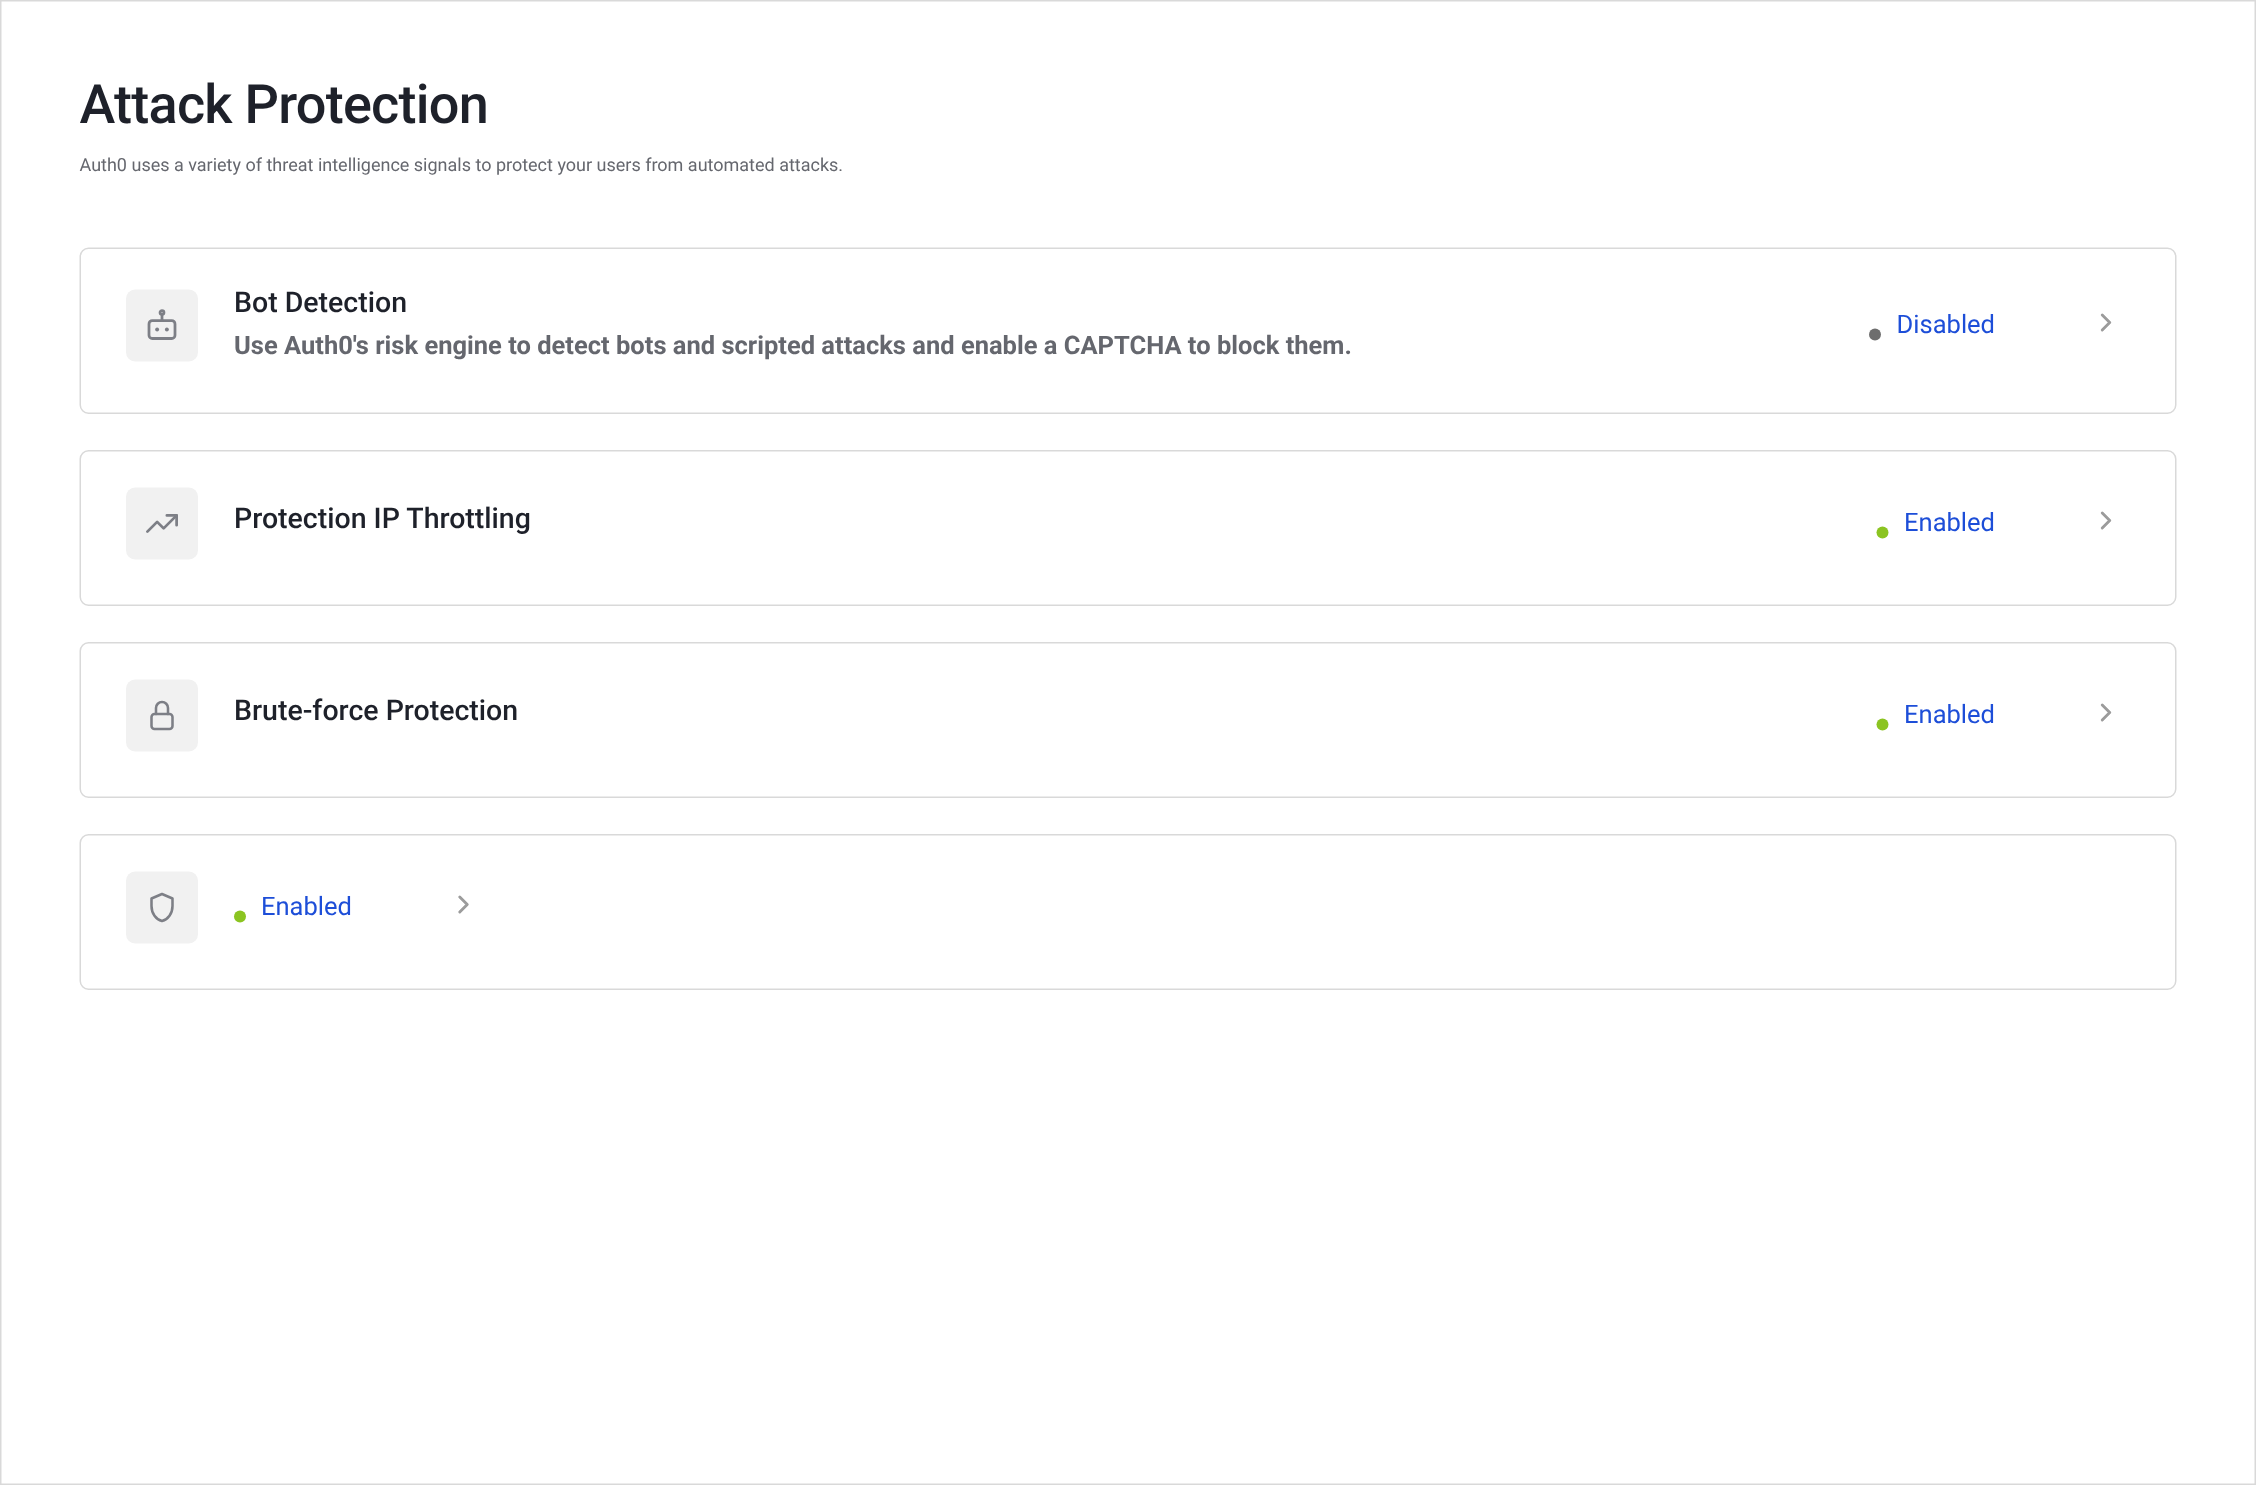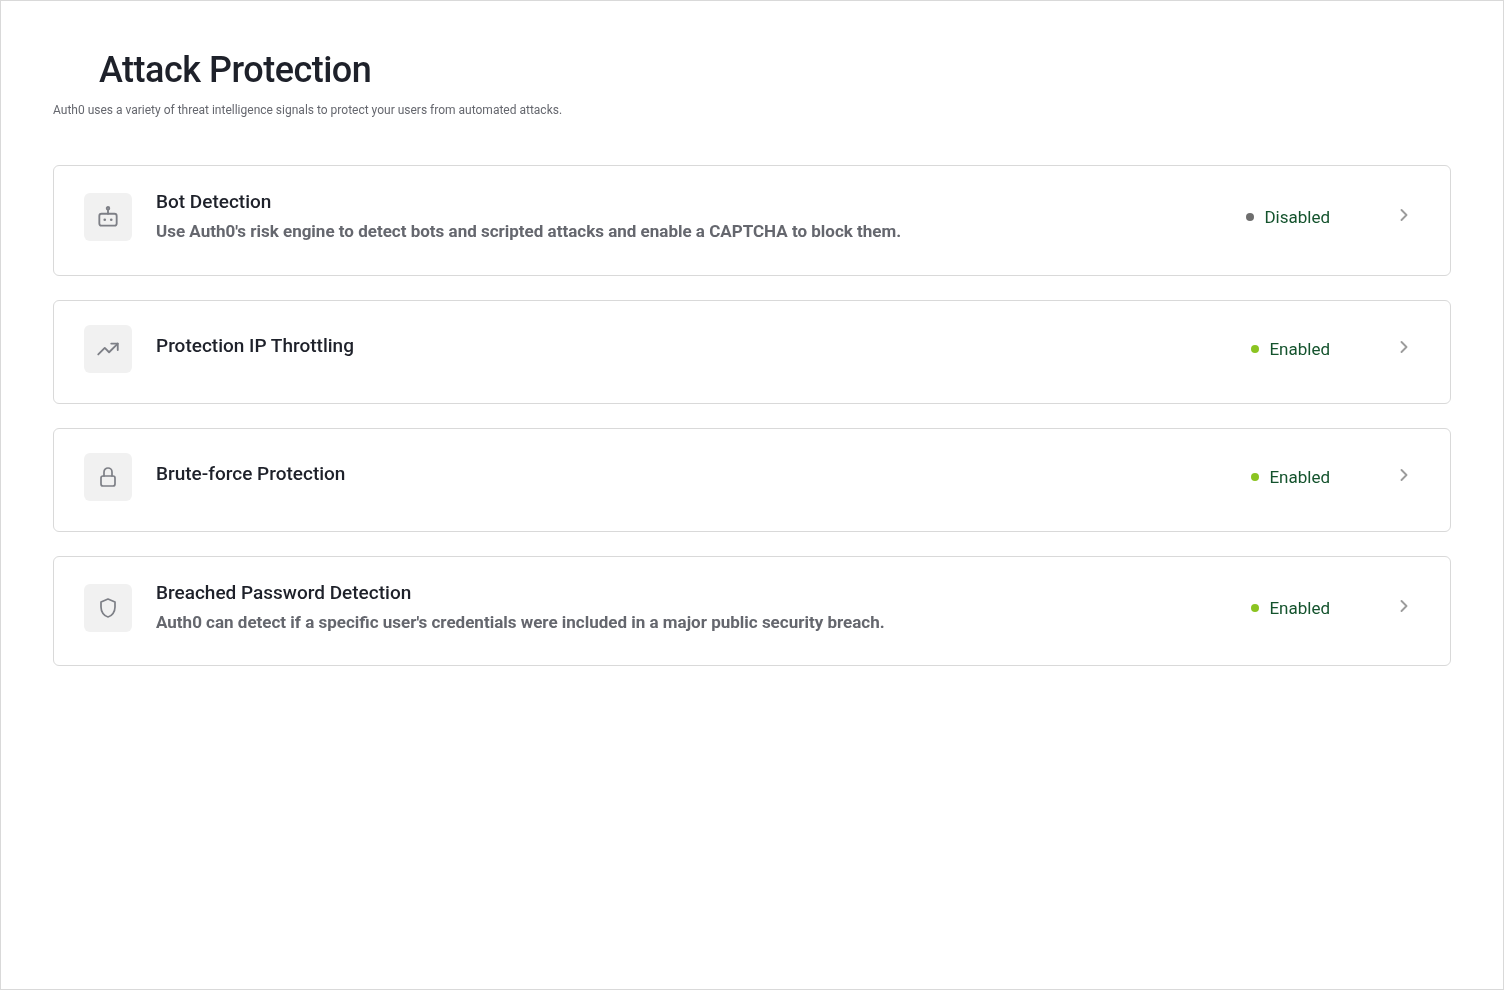--- a/index.html
+++ b/index.html
@@ -15,21 +15,20 @@
       height: 990px;
       border: 1px solid #d9d9d9;
       padding: 48px 52px;
     }
     .page-title {
       font-size: 36px;
       font-weight: 500;
       letter-spacing: -0.5px;
       color: #1e212a;
       margin-bottom: 12px;
-      margin-left: 46px;
     }
     .page-subtitle {
       font-size: 12px;
       color: #65676e;
       margin-bottom: 48px;
     }
     .card {
       border: 1px solid #d9d9d9;
       border-radius: 6px;
       padding: 24px 36px 30px 30px;
@@ -63,24 +62,24 @@
     }
     .card-desc {
       font-size: 17px;
       color: #65676e;
       line-height: 1.5;
       max-width: 800px;
       font-weight: bold;
     }
     .status {
       display: flex;
-      align-items: center;
+      align-items: flex-end;
       gap: 10px;
       font-size: 17px;
-      color: #14532d;
+      color: #1d4ed8;
       flex-shrink: 0;
       margin-right: 40px;
     }
     .status-dot {
       width: 8px;
       height: 8px;
       border-radius: 50%;
       display: inline-block;
     }
     .status-dot.enabled { background: #8bc421; }
@@ -162,24 +161,20 @@
     </svg>
   </div>
 </div>
 
 <div class="card">
   <div class="icon-box">
     <svg width="24" height="24" viewBox="0 0 24 24" fill="none" stroke="currentColor" stroke-width="1.7" stroke-linecap="round" stroke-linejoin="round">
       <path d="M12 3 L19 6 V11 C19 16 16 20 12 21 C8 20 5 16 5 11 V6 Z"></path>
     </svg>
   </div>
-  <div class="card-body">
-    <div class="card-title">Breached Password Detection</div>
-    <div class="card-desc">Auth0 can detect if a specific user's credentials were included in a major public security breach.</div>
-  </div>
   <div class="status">
     <span class="status-dot enabled"></span>
     <span>Enabled</span>
   </div>
   <div class="chevron">
     <svg width="20" height="20" viewBox="0 0 24 24" fill="none" stroke="currentColor" stroke-width="2.3" stroke-linecap="round" stroke-linejoin="round">
       <polyline points="9 6 15 12 9 18"></polyline>
     </svg>
   </div>
 </div>

